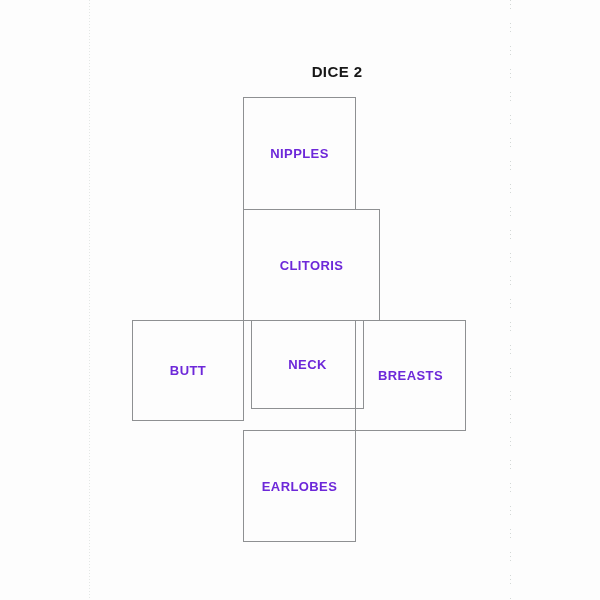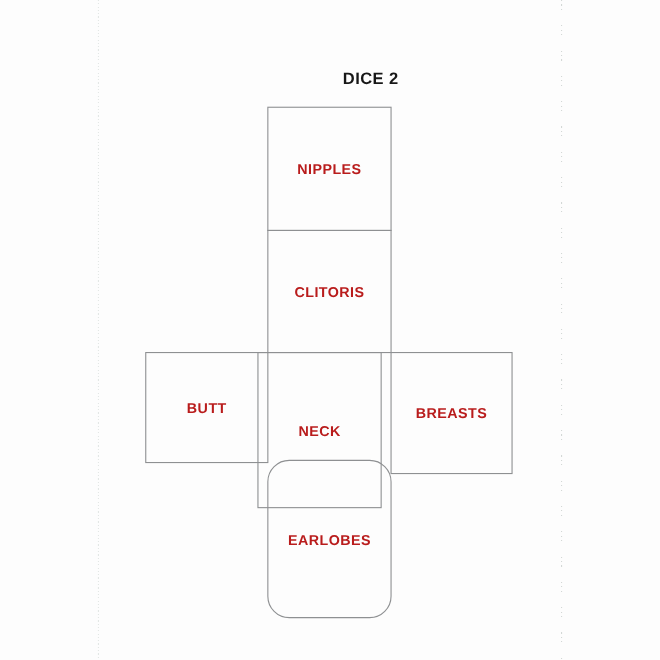--- a/index.html
+++ b/index.html
@@ -63,30 +63,30 @@
     box-sizing: border-box;
     border: 1px solid #8e9092;
     display: flex;
     align-items: center;
     justify-content: center;
   }
   .face-label {
     font-size: 13px;
     font-weight: bold;
     letter-spacing: 0.4px;
-    color: #b91c1c;
+    color: #6d28d9;
     white-space: nowrap;
   }
   
   .face-nipples  { left: 243px; top: 97px;  width: 113px; height: 113px; }
-  .face-clitoris { left: 243px; top: 209px; width: 113px; height: 112px; }
+  .face-clitoris { left: 243px; top: 209px; width: 137px; height: 112px; }
   .face-butt     { left: 132px; top: 320px; width: 112px; height: 101px; }
-  .face-neck     { left: 234px; top: 320px; width: 113px; height: 142px; }
+  .face-neck     { left: 251px; top: 320px; width: 113px; height: 89px; }
   .face-breasts  { left: 355px; top: 320px; width: 111px; height: 111px; text-align: center; }
-  .face-earlobes { left: 243px; top: 418px; width: 113px; height: 144px; border-radius: 20px; }
+  .face-earlobes { left: 243px; top: 430px; width: 113px; height: 112px; }
 </style>
 </head>
 <body>
 
 <div class="page">
 
   <div class="perf perf-left"></div>
   <div class="perf perf-right"></div>
 
   <div class="title">DICE 2</div>

